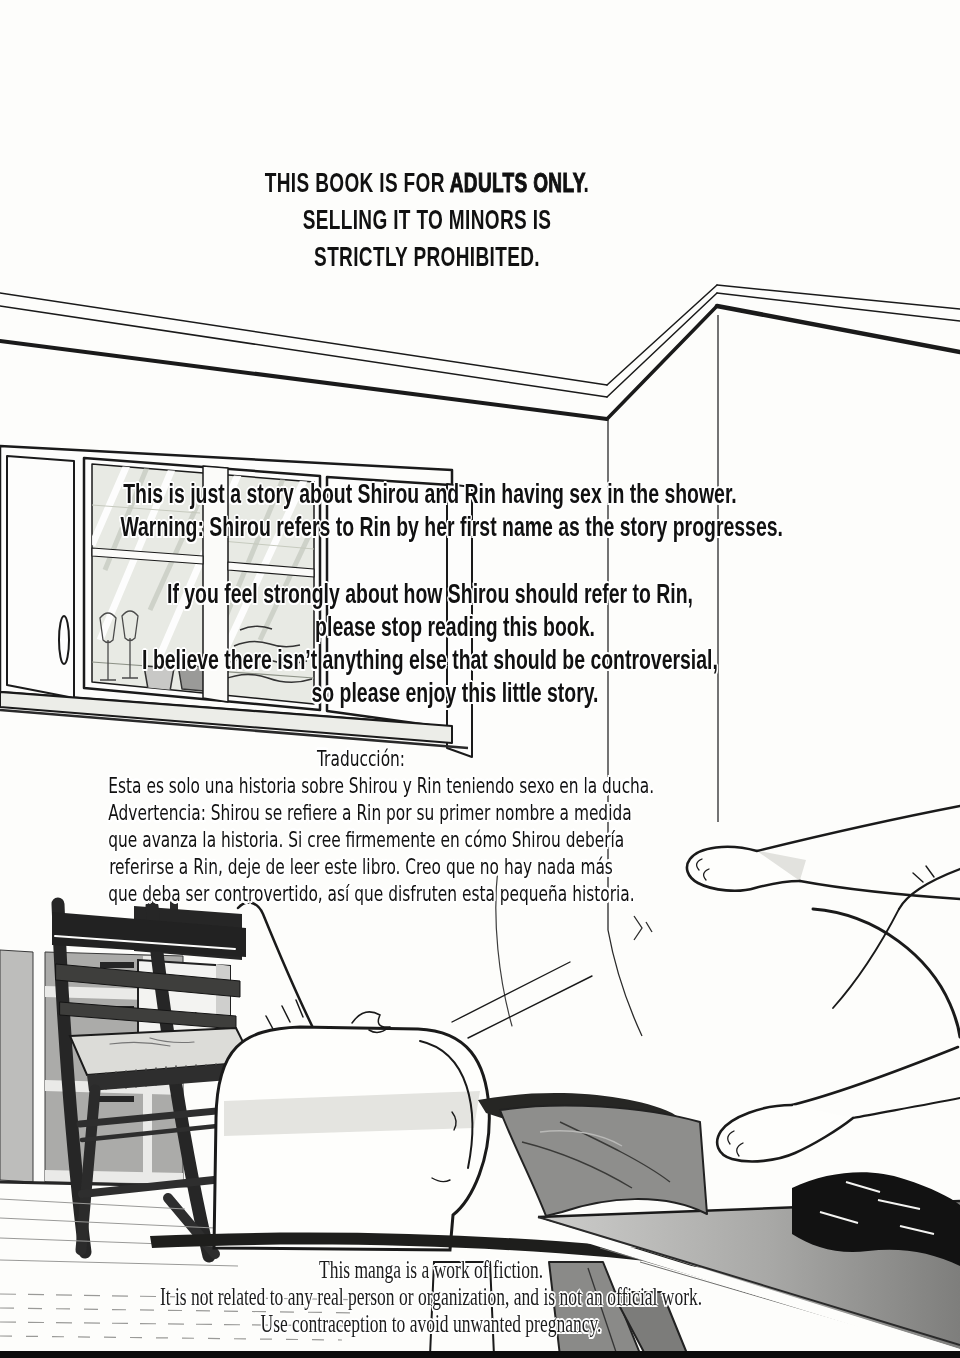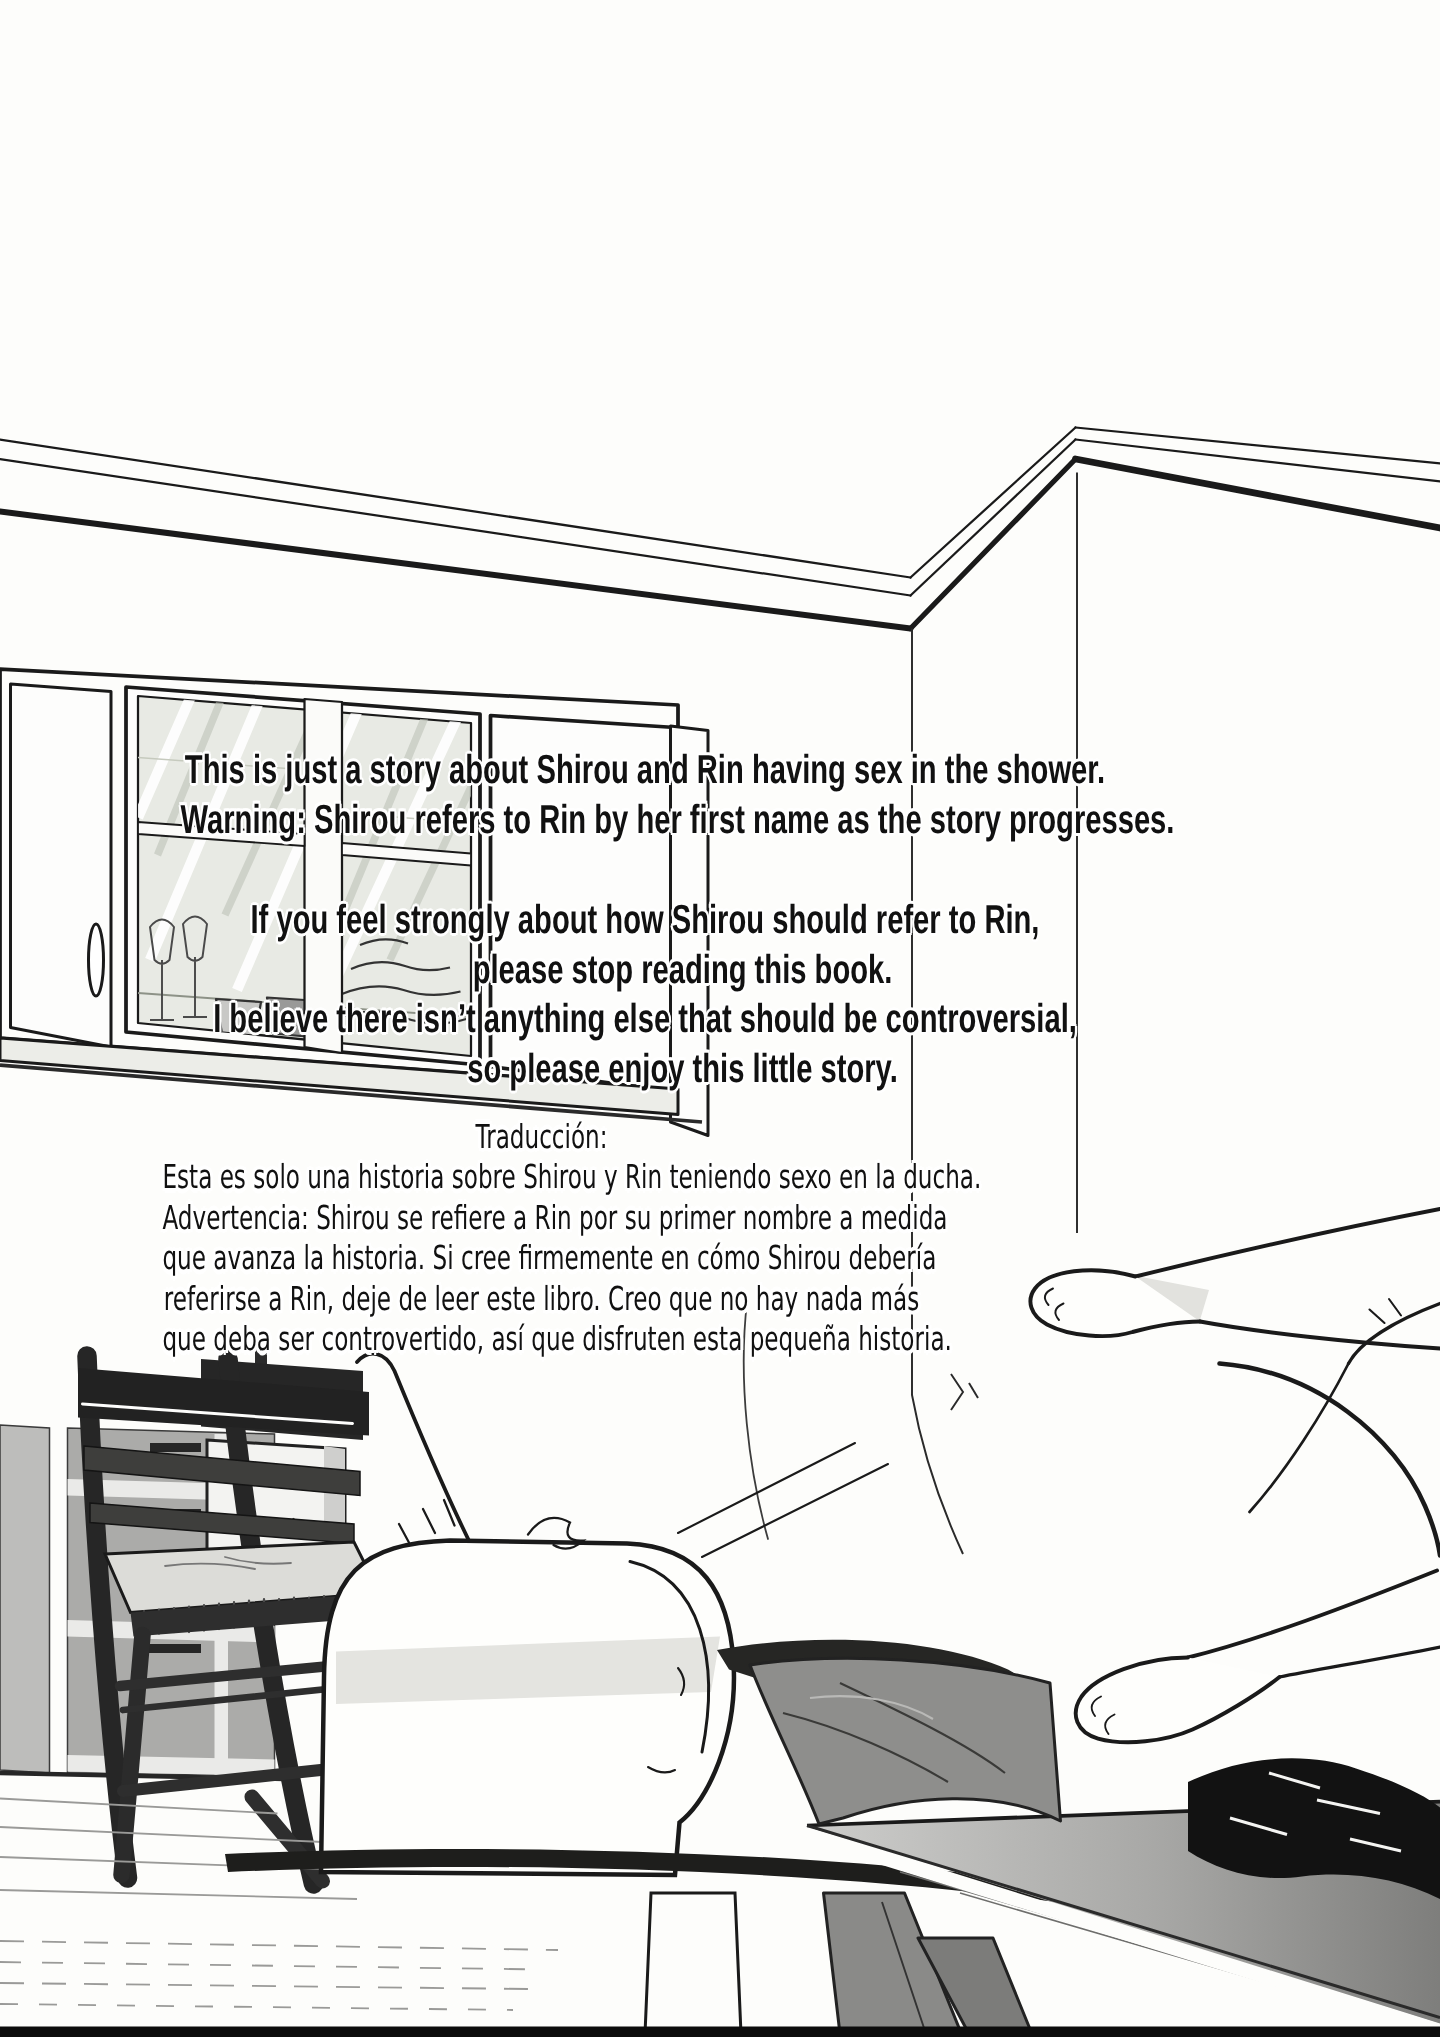--- a/index.html
+++ b/index.html
@@ -12,21 +12,21 @@
   svg{position:absolute;left:0;top:0;z-index:1}
   .textblock{position:absolute;z-index:2;text-align:center;white-space:nowrap}
   .tline{display:block}
 
   
   .warn{left:0;width:854px;top:164px;font-size:28px;line-height:37px;font-weight:700;letter-spacing:.5px}
   .warn .tline{transform:scaleX(.68);transform-origin:50% 50%}
   .warn .hvy{-webkit-text-stroke:1.1px #111}
 
   
-  .note-en{left:0;width:860px;top:497px;font-size:27px;line-height:33px;font-weight:700}
+  .note-en{left:0;width:860px;top:478px;font-size:27px;line-height:33px;font-weight:700}
   .note-en .tline{transform:scaleX(.72);transform-origin:50% 50%}
   .note-en .gap{margin-top:34px}
   .note-en .shift{transform:translateX(25px) scaleX(.72)}
 
   
   .note-es{left:0;width:722px;top:745px;font-size:22px;line-height:27px;font-weight:400;
     font-family:"DejaVu Sans", sans-serif}
   .note-es .tline{transform:scaleX(.70);transform-origin:50% 50%}
 
   
@@ -212,33 +212,43 @@
     <path d="M549,1262 L603,1262 L641,1356 L560,1356 Z" fill="#8a8a88" stroke="#222" stroke-width="2"></path>
     <path d="M588,1268 L616,1352" stroke="#333" stroke-width="1.3" fill="none"></path>
     <path d="M612,1292 L662,1292 L688,1356 L646,1356 Z" fill="#7c7c7a" stroke="#222" stroke-width="2"></path>
     <path d="M792,1188 C830,1170 872,1168 904,1179 C932,1188 950,1197 960,1205 L960,1266 C932,1252 900,1247 868,1251 C838,1255 812,1247 792,1234 Z" fill="#121212"></path>
     <path d="M846,1182 l34,10 M878,1200 l42,9 M820,1212 l38,11 M900,1226 l34,8" stroke="#f4f4f2" stroke-width="2" fill="none"></path>
   </g>
 
   <rect x="0" y="1351" width="960" height="7" fill="#0c0c0c"></rect>
 </svg>
 
+<div class="textblock warn">
+  <span class="tline"><span>THIS BOOK IS FOR </span><span class="hvy">ADULTS ONLY</span><span>.</span></span>
+  <span class="tline">SELLING IT TO MINORS IS</span>
+  <span class="tline">STRICTLY PROHIBITED.</span>
+</div>
 
 <div class="textblock note-en ol2">
   <span class="tline">This is just a story about Shirou and Rin having sex in the shower.</span>
   <span class="tline">Warning: Shirou refers to Rin by her first name as the story progresses.</span>
   <span class="tline gap">If you feel strongly about how Shirou should refer to Rin,</span>
   <span class="tline shift">please stop reading this book.</span>
   <span class="tline">I believe there isn’t anything else that should be controversial,</span>
   <span class="tline shift">so please enjoy this little story.</span>
 </div>
 
 <div class="textblock note-es ol3">
   <span class="tline">Traducción:</span>
   <span class="tline">Esta es solo una historia sobre Shirou y Rin teniendo sexo en la ducha.</span>
   <span class="tline">Advertencia: Shirou se refiere a Rin por su primer nombre a medida</span>
   <span class="tline">que avanza la historia. Si cree firmemente en cómo Shirou debería</span>
   <span class="tline">referirse a Rin, deje de leer este libro. Creo que no hay nada más</span>
   <span class="tline">que deba ser controvertido, así que disfruten esta pequeña historia.</span>
 </div>
 
+<div class="textblock disc ol2">
+  <span class="tline">This manga is a work of fiction.</span>
+  <span class="tline">It is not related to any real person or organization, and is not an official work.</span>
+  <span class="tline">Use contraception to avoid unwanted pregnancy.</span>
+</div>
 
 </div>
 
 </body></html>

